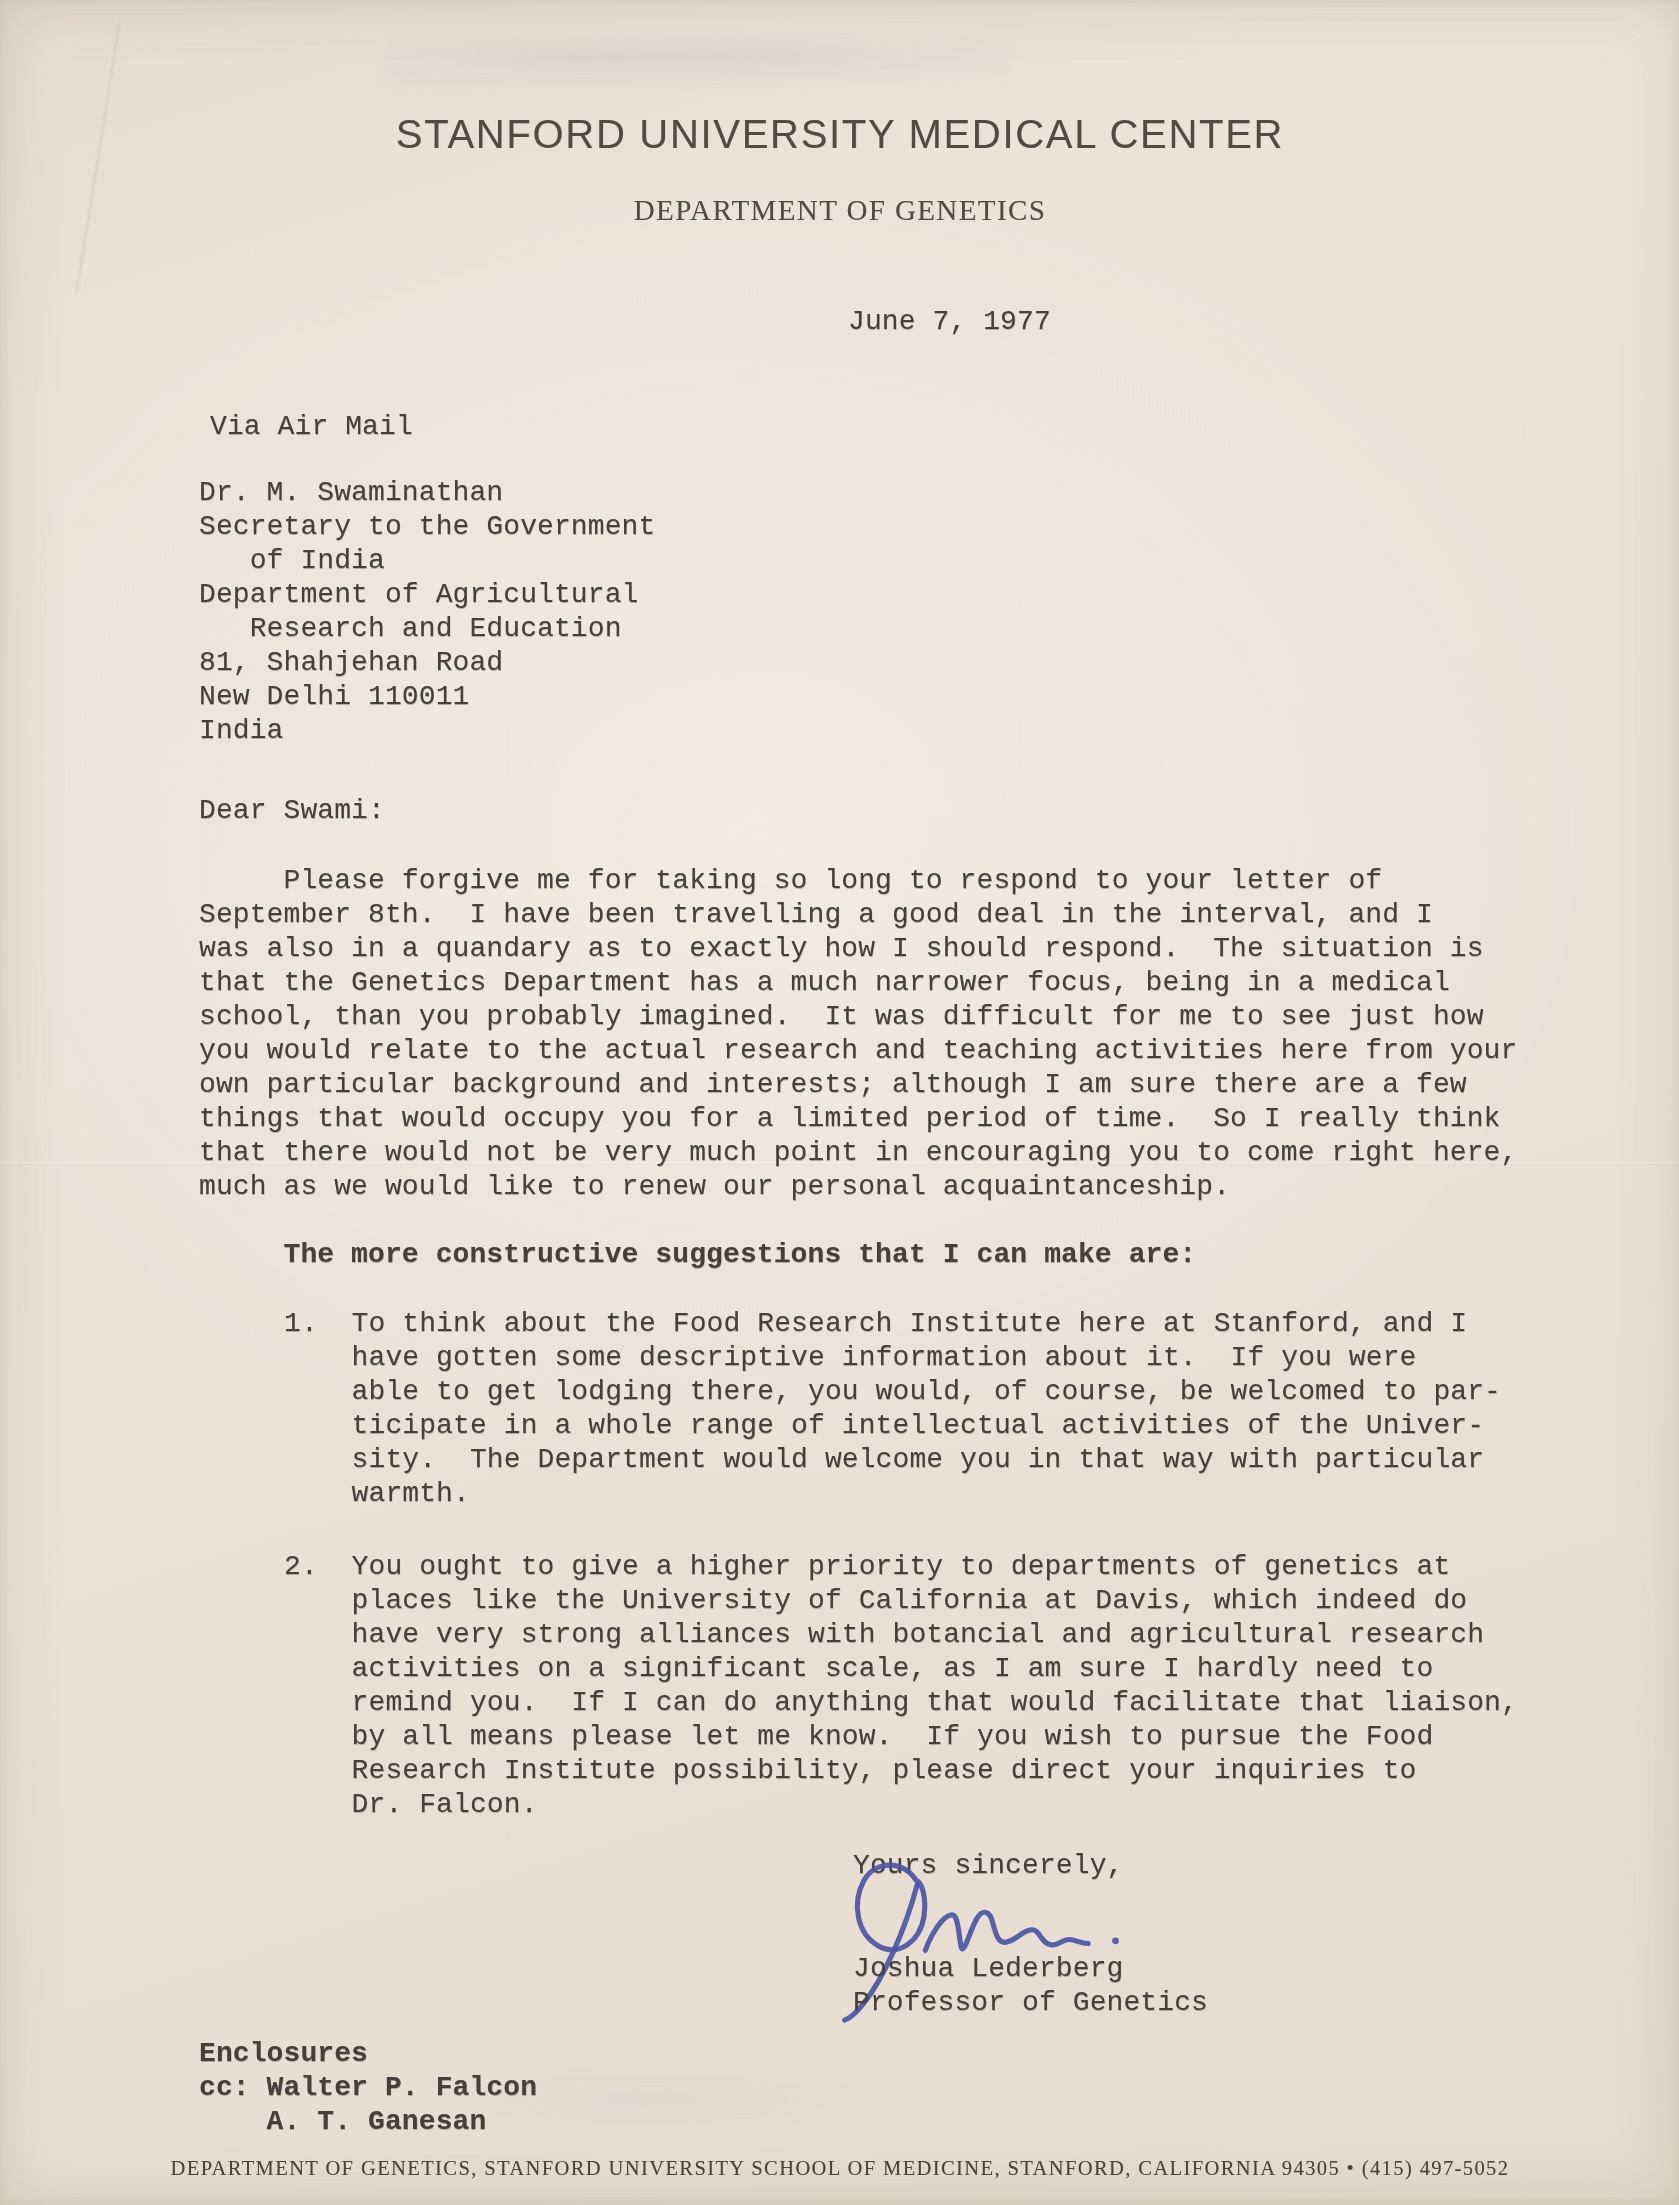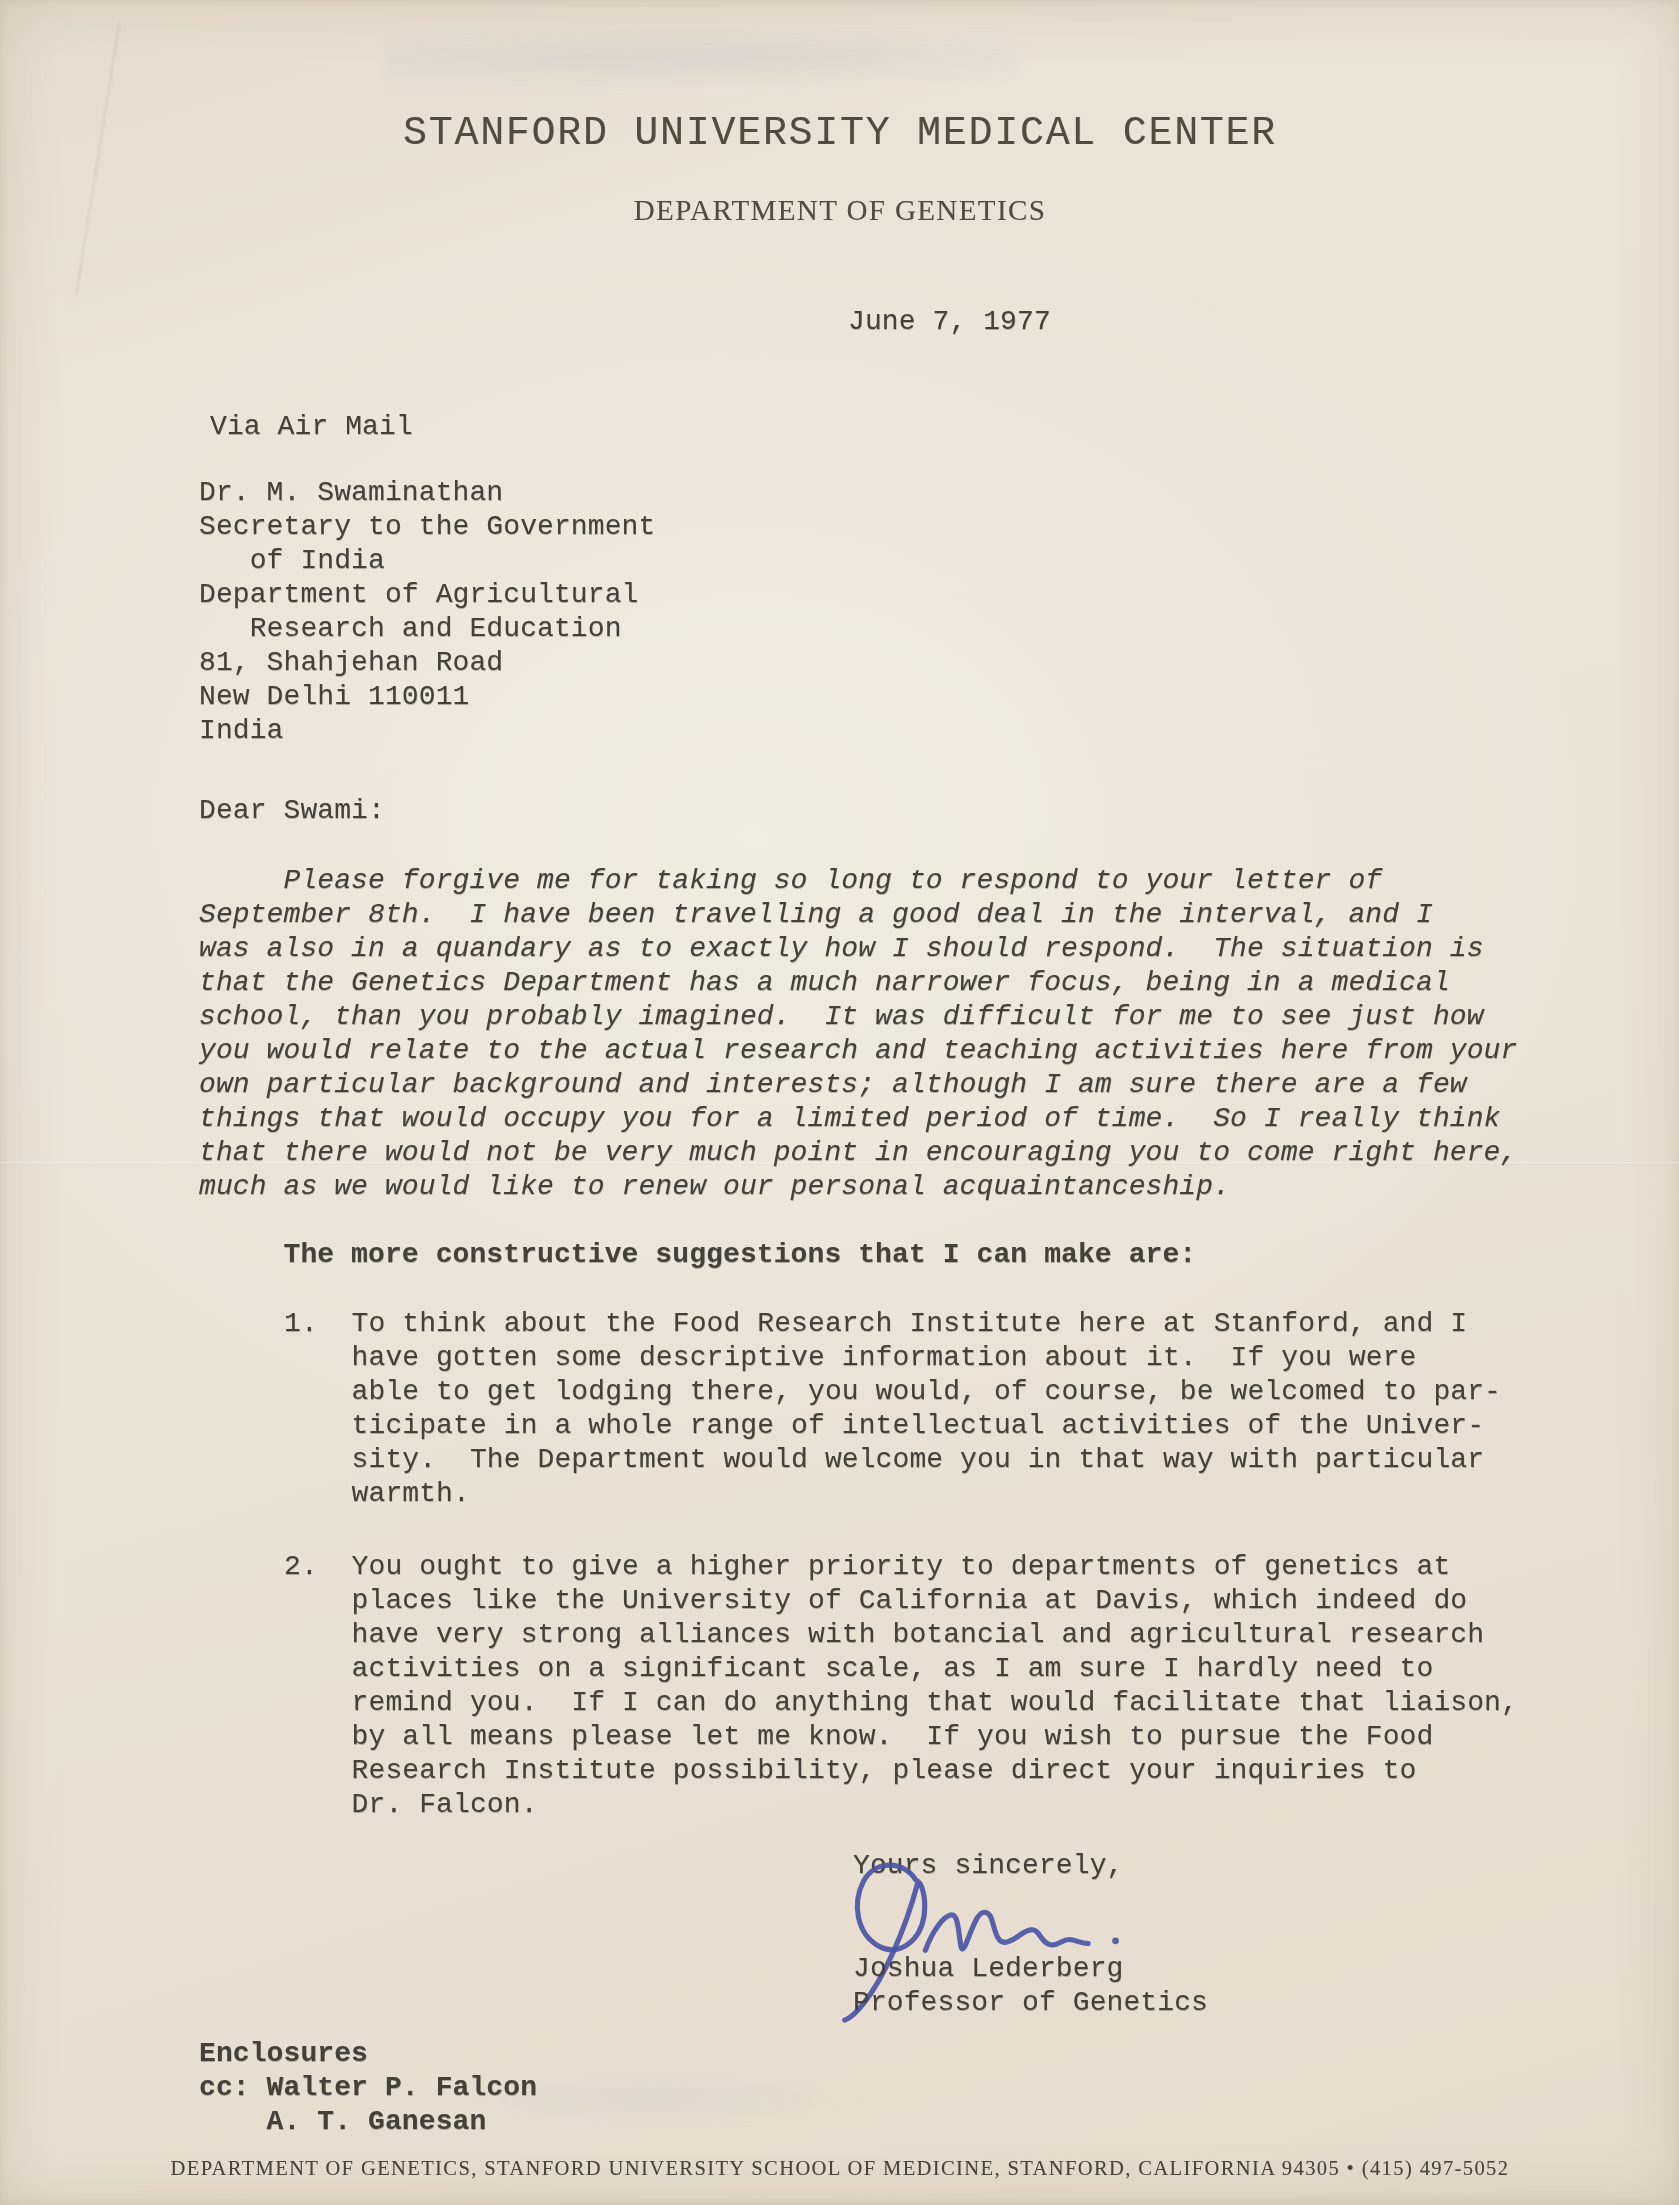--- a/index.html
+++ b/index.html
@@ -22,21 +22,21 @@
     line-height:34px;
     letter-spacing:0.1px;
     color:#45403a;
     white-space:pre;
     text-shadow:0.3px 0.5px 0.5px rgba(72,62,50,0.35);
   }
   
   .letterhead-title {
     position:absolute; left:0; right:0; top:114px;
     text-align:center;
-    font-family:Liberation Mono, monospace;
+    font-family:Liberation Sans, sans-serif;
     font-size:40px; line-height:40px; letter-spacing:1.7px;
     color:#524b42;
     text-shadow:0.3px 0.3px 0.4px rgba(80,70,55,0.30);
   }
   .letterhead-dept {
     position:absolute; left:0; right:0; top:196px;
     text-align:center;
     font-family:"Liberation Serif","DejaVu Serif",serif;
     font-size:29px; line-height:29px; letter-spacing:1.4px;
     color:#524b42;
@@ -48,21 +48,21 @@
     font-family:"Liberation Serif","DejaVu Serif",serif;
     font-size:20.5px; line-height:25px; letter-spacing:1.4px;
     color:#494339;
     text-shadow:0.2px 0.3px 0.3px rgba(80,70,55,0.30);
   }
   
   .b-date        { left:848px; top:305px; }
   .b-via         { left:210px;  top:410px; }
   .b-recipient   { left:199px;  top:476px; }
   .b-salutation  { left:199px;  top:794px; }
-  .b-p1          { left:199px;  top:864px;font-style:italic; }
+  .b-p1          { left:199px;  top:864px; }
   .b-p2          { left:199px;  top:1238px;font-weight:bold; }
   .b-item1       { left:284px;  top:1307px; }
   .b-item2       { left:284px;  top:1550px; }
   .b-closing     { left:853px; top:1849px; }
   .b-signername  { left:853px; top:1952px; }
   .b-signertitle { left:853px; top:1986px; }
   .b-enclosures  { left:199px;  top:2037px;font-weight:bold; }
   
   .signature-svg { position:absolute; left:818px; top:1842px; width:342px; height:199px; }
   .signature-svg path { fill:none; stroke:#4b55a5; stroke-width:7.5; stroke-linecap:round; stroke-linejoin:round; opacity:0.92; }

